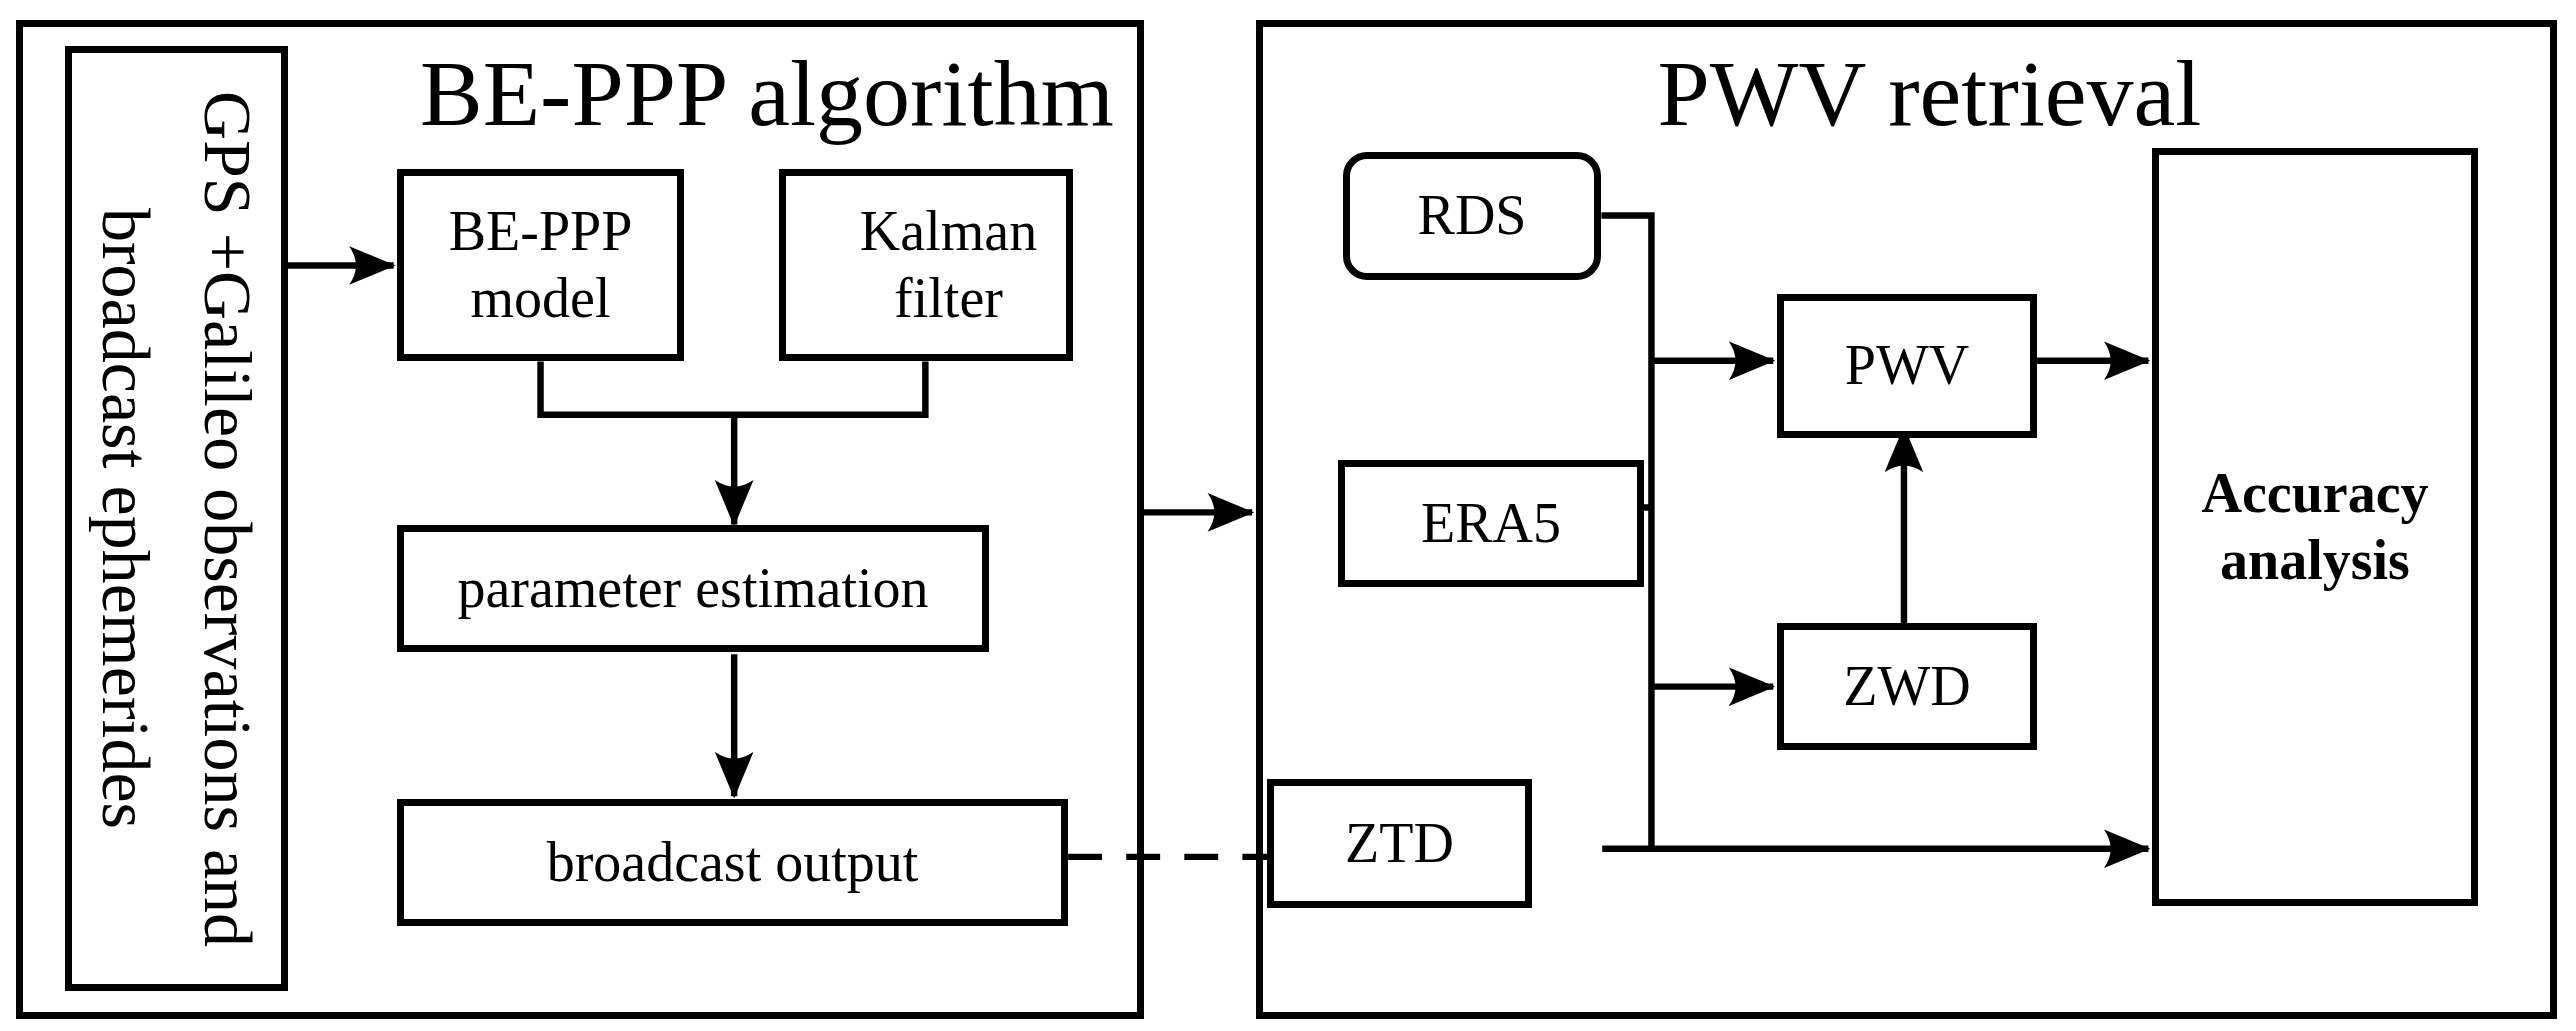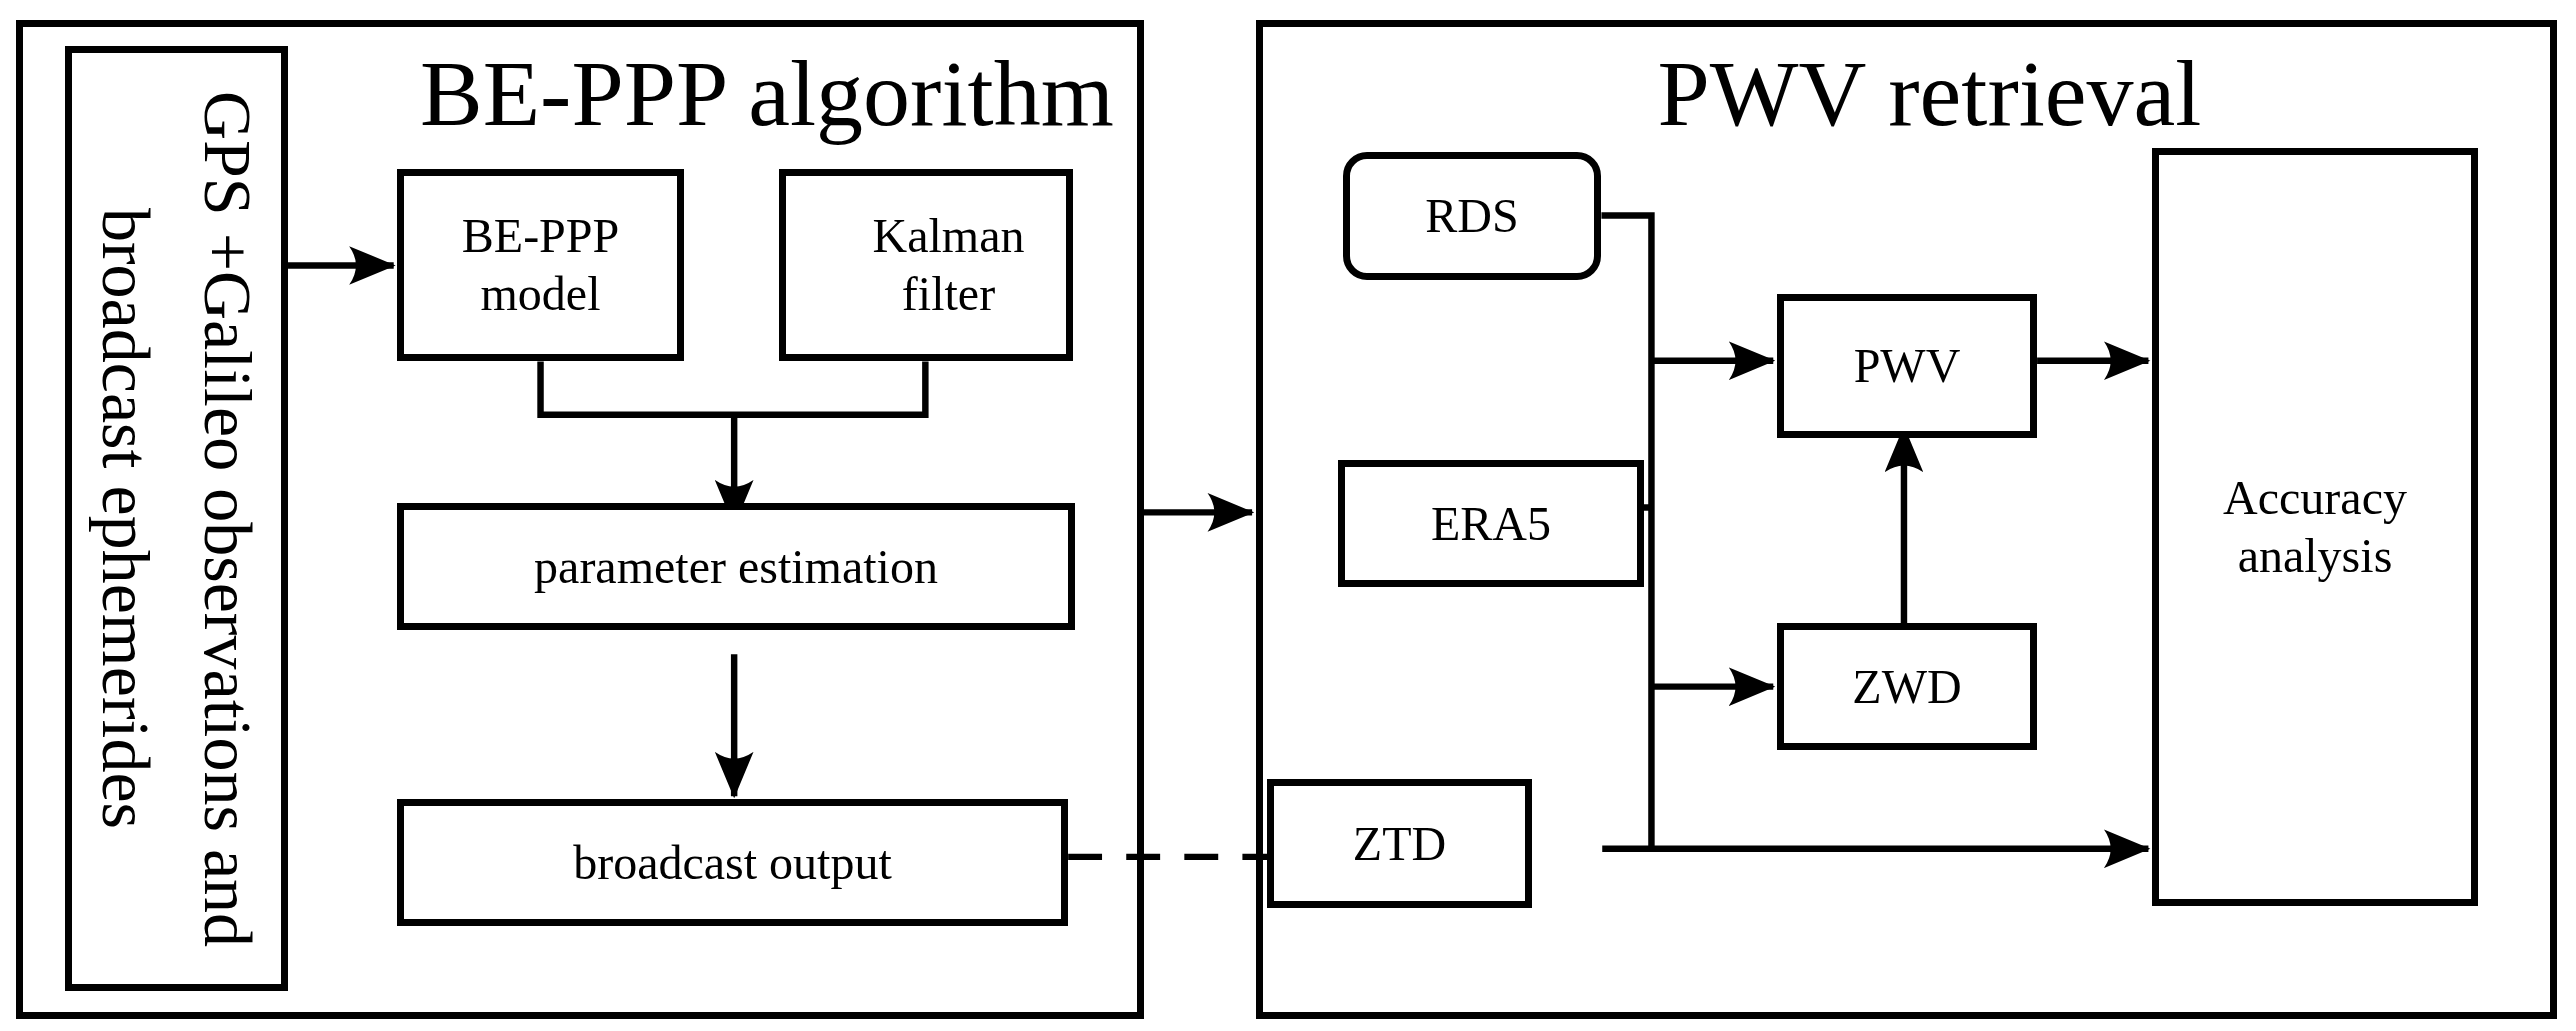--- a/index.html
+++ b/index.html
@@ -34,21 +34,21 @@
   .node {
     position: absolute;
     border: 7.3px solid #000000;
     box-sizing: border-box;
     background: #ffffff;
     display: flex;
     align-items: center;
     justify-content: center;
   }
   .node-label {
-    font-size: 48px;
+    font-size: 56px;
     line-height: 1.2;
     text-align: center;
     white-space: pre-line;
   }
 
   #node-gps-input  { left: 65px;   top: 46px;  width: 223px; height: 945px; }
   #node-gps-input .vtext {
     position: absolute;
     left: 50%; top: 50%;
     transform: translate(-50%, -50%);
@@ -57,29 +57,29 @@
     white-space: pre-line;
     text-align: center;
     font-size: 68px;
     line-height: 1.5;
     width: max-content;
     height: max-content;
   }
 
   #node-be-ppp-model  { left: 397px;  top: 169px; width: 287px; height: 192px; }
   #node-kalman-filter { left: 779px;  top: 169px; width: 294px; height: 192px; padding-left: 45px; }
-  #node-parameter-estimation { left: 397px; top: 503px; width: 678px; height: 127px; }
+  #node-parameter-estimation { left: 397px; top: 525px; width: 592px; height: 127px; }
   #node-parameter-output     { left: 397px; top: 799px; width: 671px; height: 127px; }
 
   #node-rds  { left: 1343px; top: 152px; width: 258px; height: 128px; border-radius: 24px; }
   #node-era5 { left: 1338px; top: 460px; width: 306px; height: 127px; align-items: center; }
   #node-ztd  { left: 1267px; top: 779px; width: 265px; height: 129px; }
   #node-pwv  { left: 1777px; top: 294px; width: 260px; height: 144px; }
   #node-zwd  { left: 1777px; top: 623px; width: 260px; height: 127px; }
-  #node-accuracy-analysis { left: 2152px; top: 148px; width: 326px; height: 758px; }
+  #node-accuracy-analysis { left: 2152px; top: 148px; width: 326px; height: 758px; font-weight: bold; }
 
   svg.connector-layer {
     position: absolute;
     left: 0; top: 0;
     width: 2576px;
     height: 1032px;
     pointer-events: none;
   }
   svg .wire {
     stroke: #000000;

